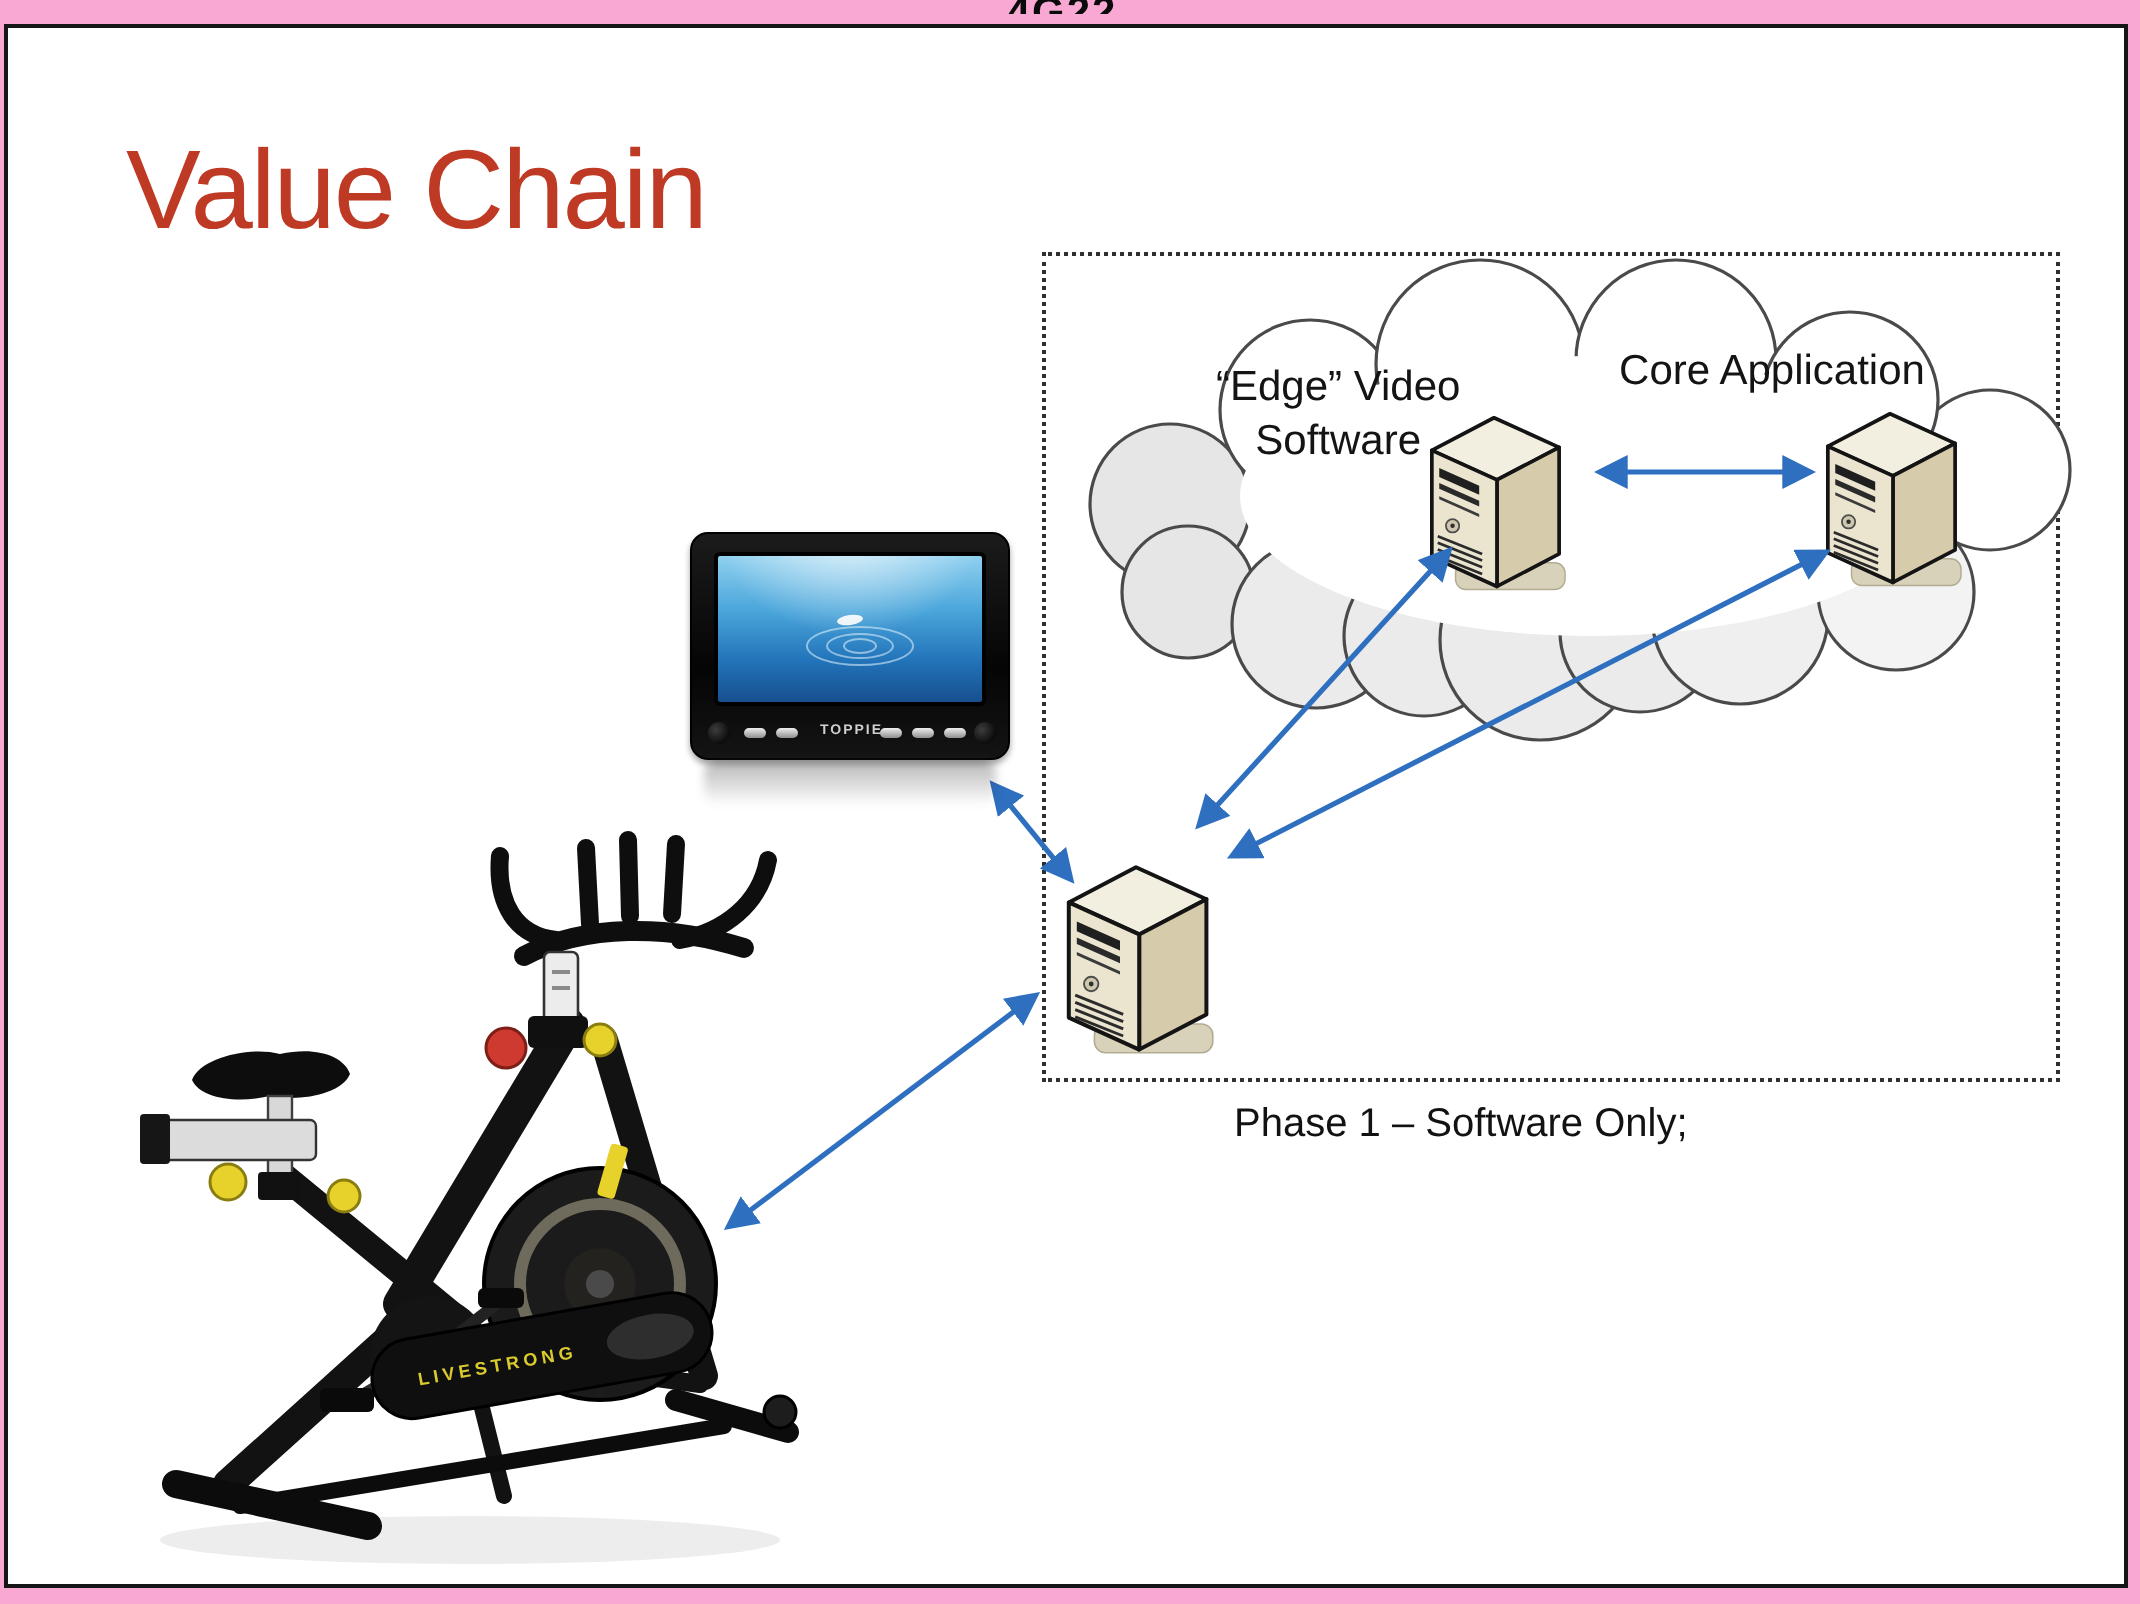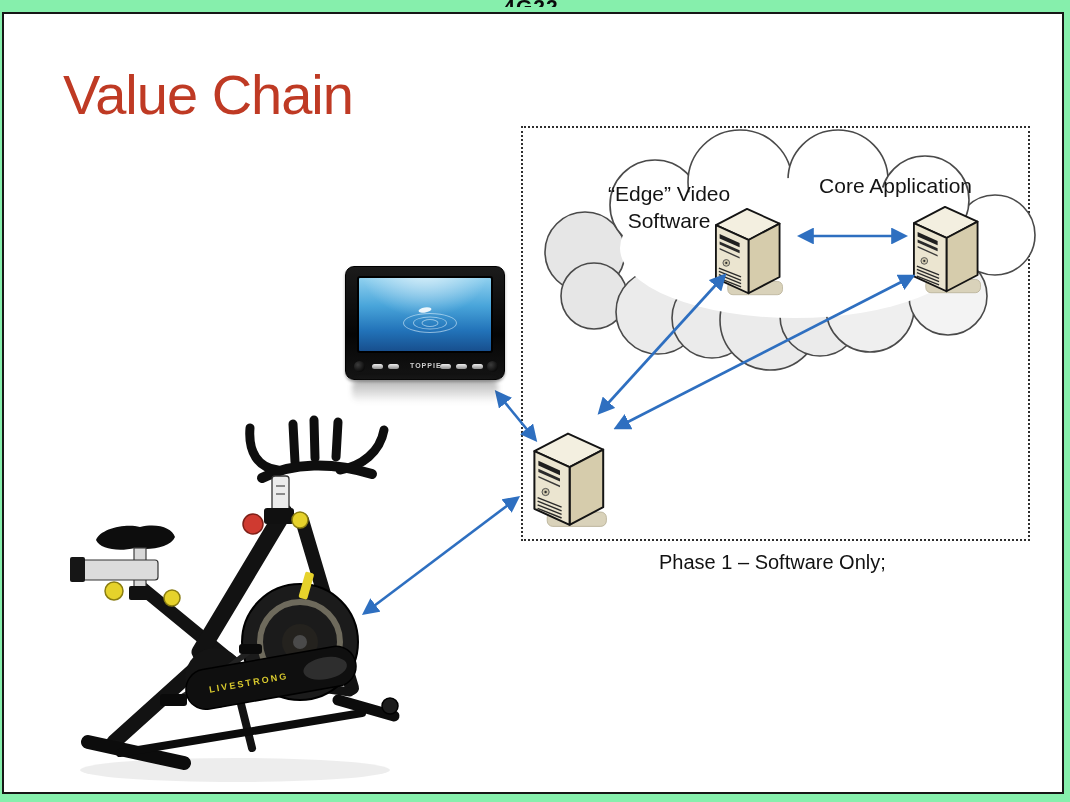--- a/index.html
+++ b/index.html
@@ -1,17 +1,17 @@
 <!DOCTYPE html>
 <html><head>
 <meta charset="utf-8">
 <style>
   html,body{margin:0;padding:0;background:#ffffff;}
   body{font-family:"Liberation Sans",sans-serif;}
-  .stage{position:relative;width:1070px;height:802px;background:#86efac;overflow:hidden;}
+  .stage{position:relative;width:1070px;height:802px;background:#f9a8d4;overflow:hidden;}
 
   
   .slide-frame{position:absolute;left:2px;top:12px;width:1062px;height:782px;
     border:2px solid #161616;box-sizing:border-box;background:#fff;}
 
   
   .clip-frag{position:absolute;left:499px;top:0;width:64px;height:7px;overflow:hidden;text-align:center;}
   .clip-frag span{display:inline-block;font-size:21px;font-weight:bold;color:#0a0a0a;line-height:21px;margin-top:-16px;letter-spacing:1px;}
 
   .page-title{position:absolute;left:63px;top:62px;font-size:56px;letter-spacing:-1px;
@@ -19,22 +19,22 @@
 
   
   .dotted-box{position:absolute;left:521px;top:126px;width:509px;height:415px;
     border:2px dotted #2f2f2f;box-sizing:border-box;}
 
   .diagram-svg{position:absolute;left:0;top:0;pointer-events:none;}
 
   
   .lbl{position:absolute;color:#141414;font-size:21px;line-height:27px;}
   .lbl-edge{left:608px;top:180px;text-align:center;}
-  .lbl-core{left:800px;top:172px;width:172px;text-align:right;}
-  .phase-note{position:absolute;left:659px;top:549px;font-size:20px;line-height:27px;color:#121212;}
+  .lbl-core{left:800px;top:172px;width:172px;text-align:center;}
+  .phase-note{position:absolute;left:617px;top:549px;font-size:20px;line-height:27px;color:#121212;}
 
   
   .monitor{position:absolute;left:345px;top:266px;width:158px;height:112px;
     background:linear-gradient(180deg,#1b1b1b,#050505 60%,#141414);border:1px solid #000;
     border-radius:9px;box-shadow:0 2px 3px rgba(0,0,0,.35);}
   .monitor .screen{position:absolute;left:11px;top:9px;width:136px;height:77px;border-radius:3px;
     background:linear-gradient(180deg,#8fd0ef 0%,#49a5da 38%,#2273b9 72%,#174f8e 100%);
     border:2px solid #000;box-sizing:border-box;overflow:hidden;}
   .monitor .glare{position:absolute;left:0;top:0;width:100%;height:55%;
     background:radial-gradient(ellipse at 50% -30%,rgba(255,255,255,.7),rgba(255,255,255,0) 70%);}

